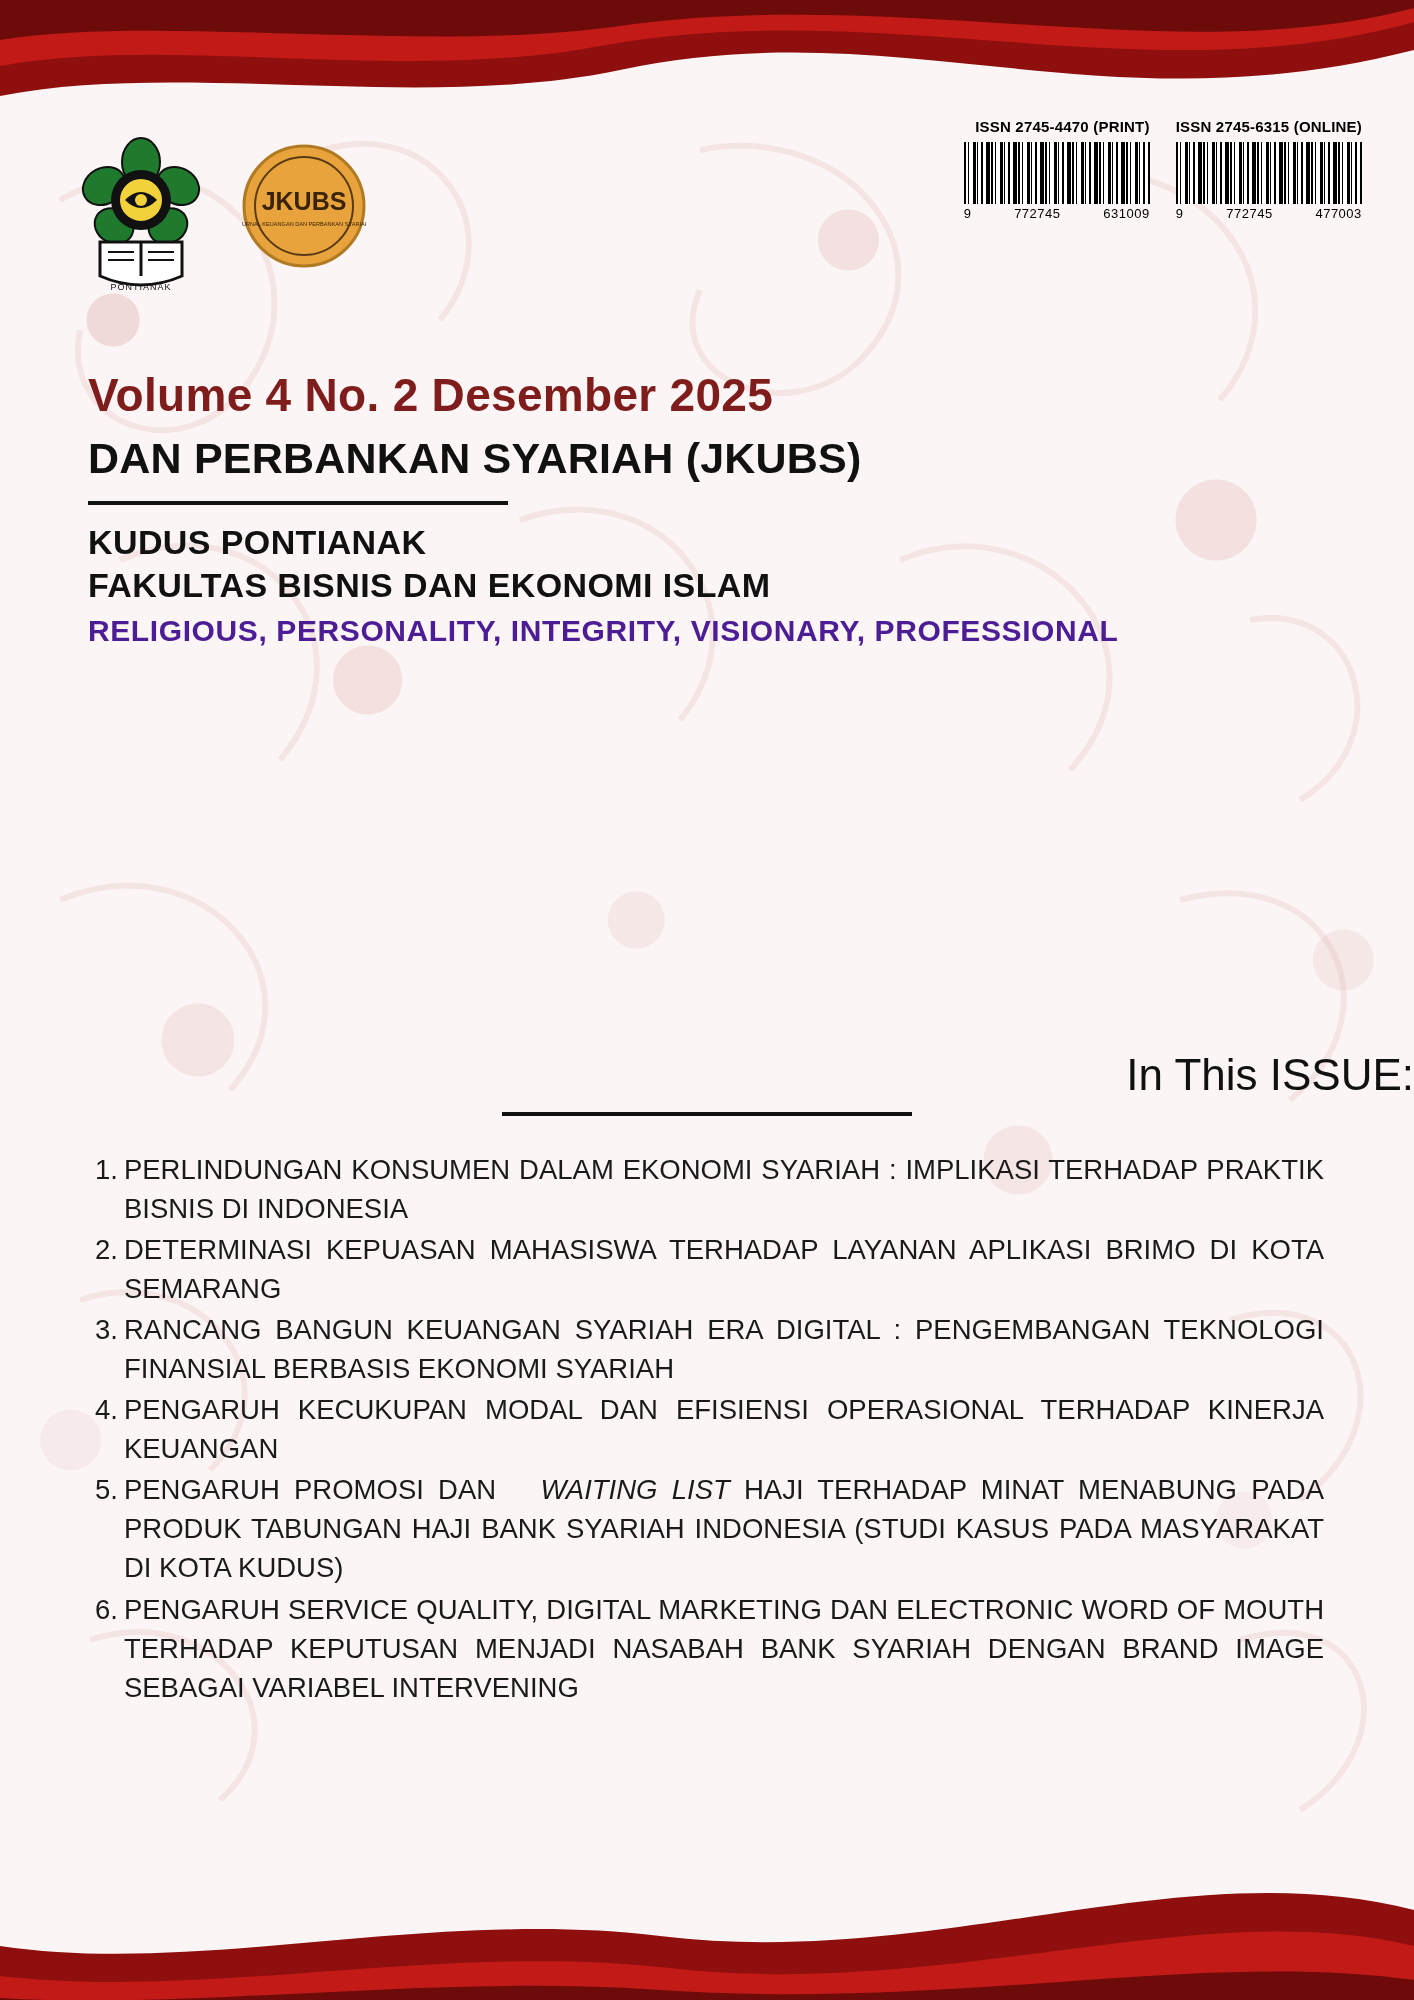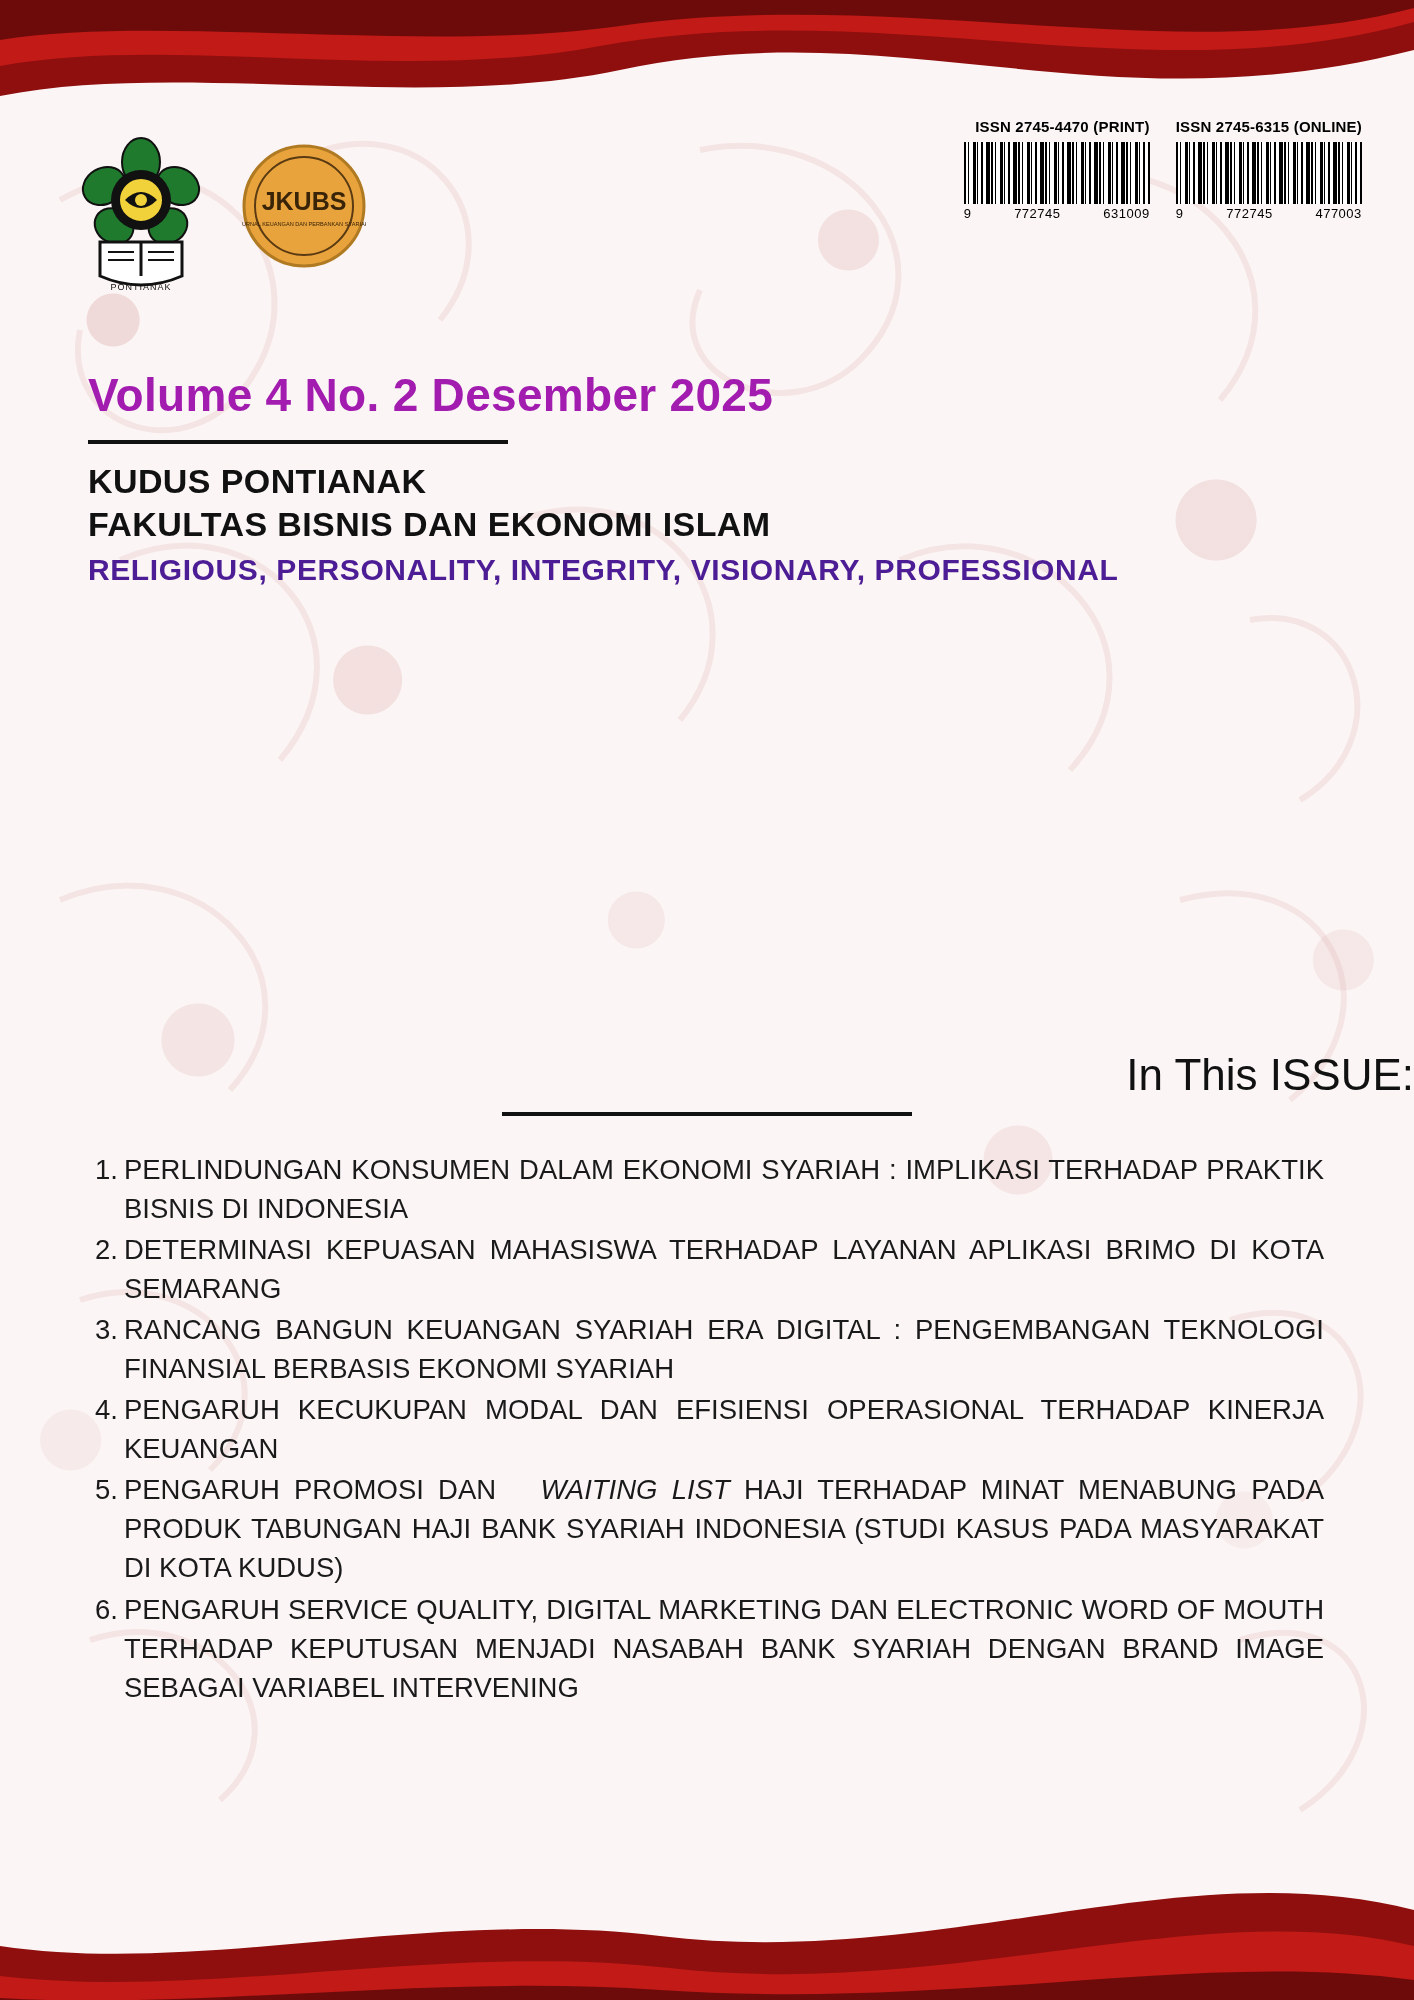--- a/index.html
+++ b/index.html
@@ -114,21 +114,21 @@
   
   .titles {
     position: absolute;
     left: 88px;
     top: 368px;
     right: 60px;
   }
   .volume {
     font-size: 46px;
     font-weight: bold;
-    color: #a21caf;
+    color: #7f1d1d;
     letter-spacing: .3px;
   }
   .jurnal {
     font-size: 74px;
     font-weight: bold;
     color: #111;
     letter-spacing: 1px;
     line-height: 1.08;
     margin-top: 18px;
   }
@@ -300,20 +300,21 @@
           <span>9</span>
           <span>772745</span>
           <span>477003</span>
         </div>
       </div>
     </div>
   </div>
 
   <div class="titles">
     <div class="volume">Volume 4 No. 2 Desember 2025</div>
+    <div class="subtitle">DAN PERBANKAN SYARIAH (JKUBS)</div>
     <div class="rule"></div>
     <div class="inst-1">KUDUS PONTIANAK</div>
     <div class="inst-2">FAKULTAS BISNIS DAN EKONOMI ISLAM</div>
     <div class="motto">RELIGIOUS, PERSONALITY, INTEGRITY, VISIONARY, PROFESSIONAL</div>
   </div>
 
   <div class="issue-head">
     <div class="issue-head-text">In This ISSUE:</div>
     <div class="issue-rule"></div>
   </div>

